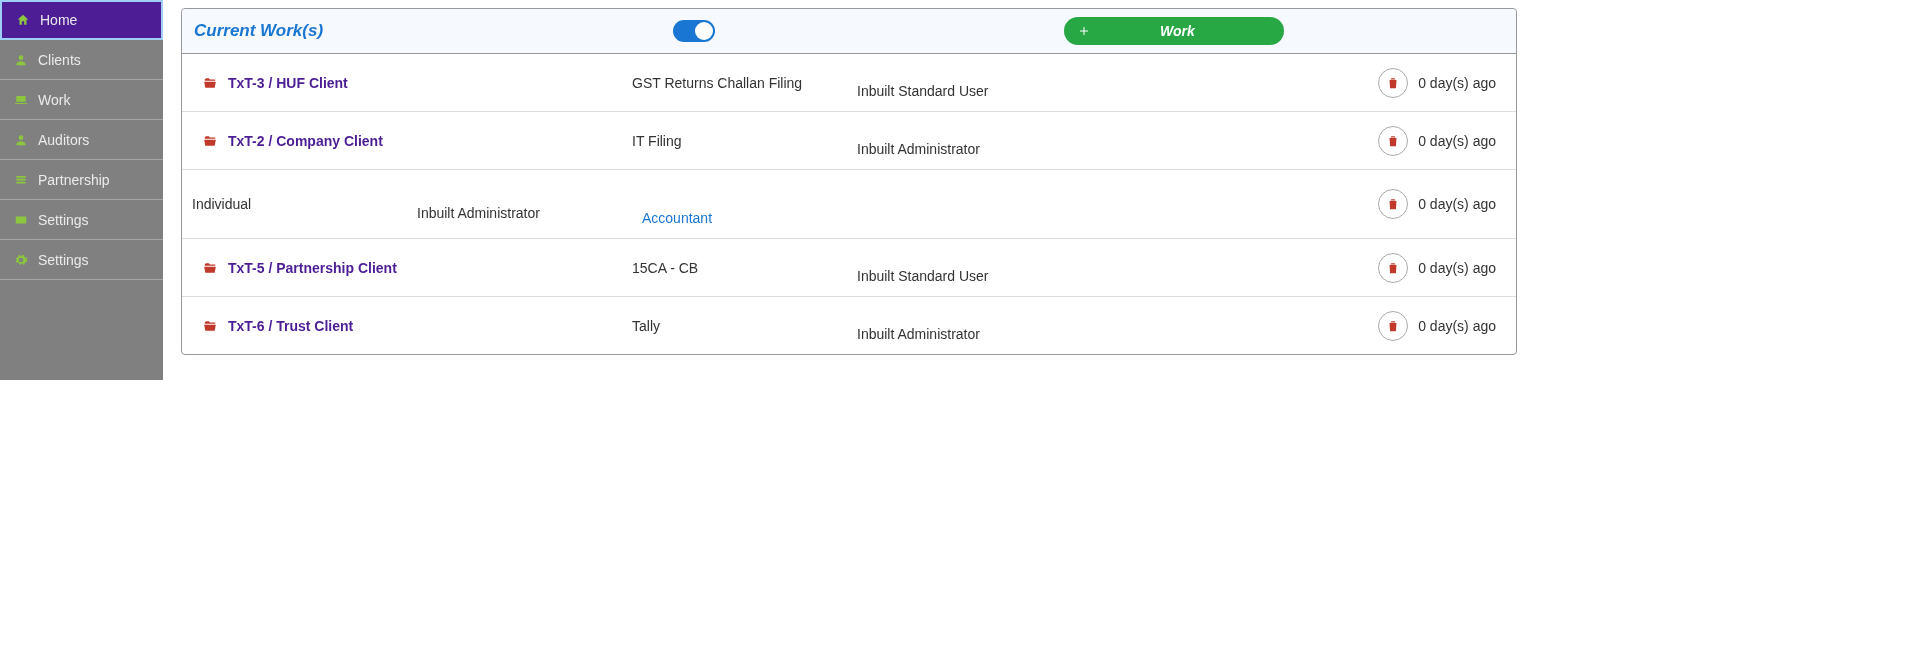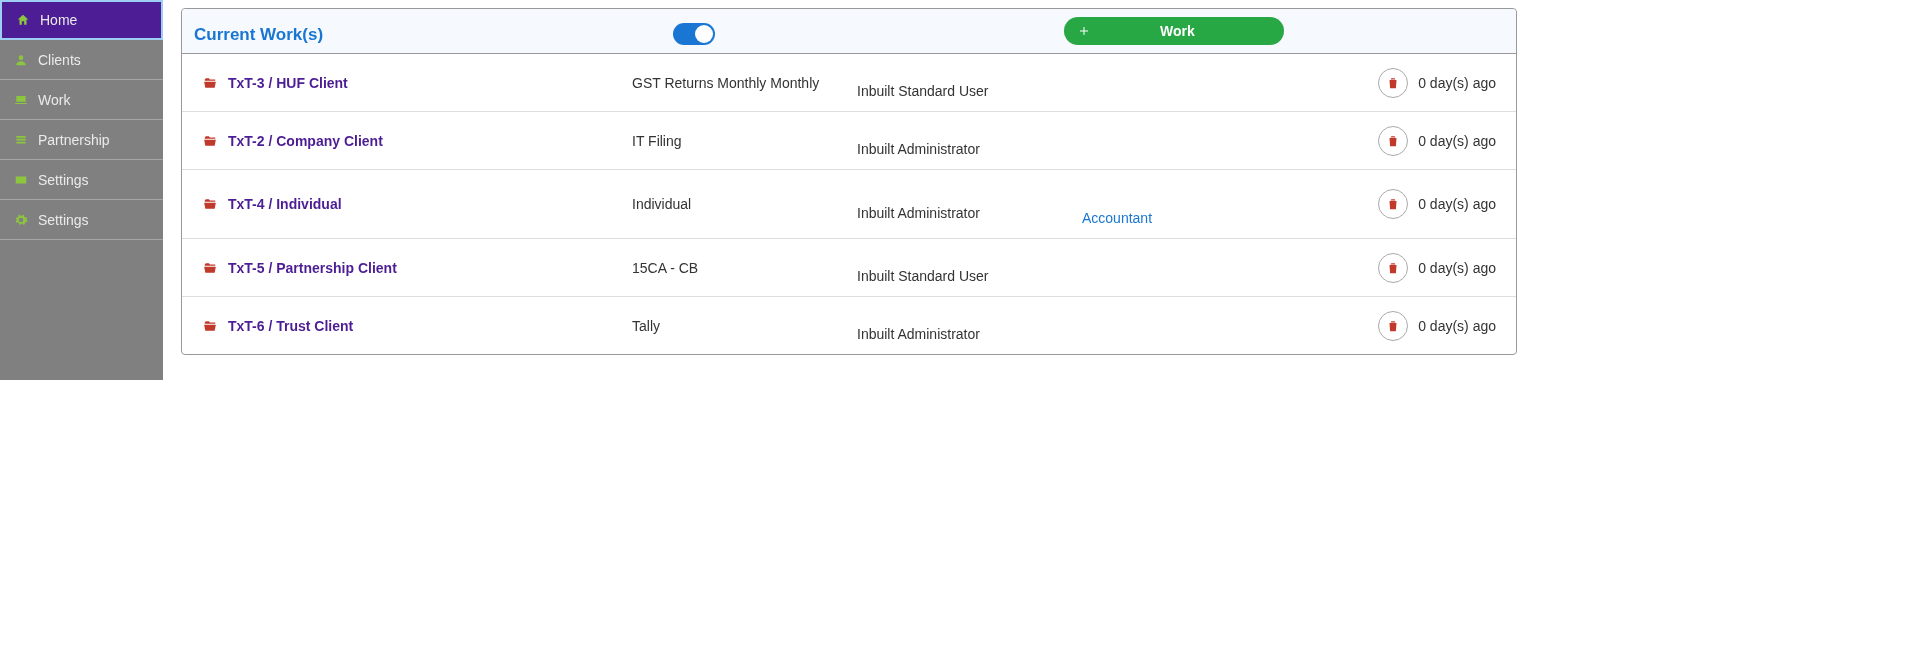--- a/index.html
+++ b/index.html
@@ -47,25 +47,26 @@
     flex: 1;
     padding: 8px 16px 8px 18px;
     max-width: 1370px;
   }
   .panel {
     border: 1px solid #999;
     border-radius: 4px;
   }
   .panel-header {
     display: flex;
-    align-items: flex-end;
+    align-items: center;
     padding: 8px 12px;
     background: #f6f9fd;
     border-bottom: 1px solid #999;
     border-radius: 4px 4px 0 0;
+    font-style: italic;
   }
   .panel-title {
     color: #1976d2;
     font-weight: 700;
     font-size: 17px;
     flex: 0 0 auto;
   }
   .header-middle {
     flex: 1;
     display: flex;
@@ -193,20 +194,28 @@
 
     <div class="sidebar-item">
       <span class="icon">
         <svg width="14" height="14" viewBox="0 0 24 24" fill="currentColor">
             <path d="M4 5h16v10H4zM2 17h20v2H2z"></path>
           </svg>
       </span>
       <span class="label">Work</span>
     </div>
 
+    <div class="sidebar-item">
+      <span class="icon">
+        <svg width="14" height="14" viewBox="0 0 24 24" fill="currentColor">
+            <path d="M12 12a4 4 0 100-8 4 4 0 000 8zm-8 8c0-4 4-6 8-6s8 2 8 6v1H4z"></path>
+          </svg>
+      </span>
+      <span class="label">Auditors</span>
+    </div>
 
     <div class="sidebar-item">
       <span class="icon">
         <svg width="14" height="14" viewBox="0 0 24 24" fill="currentColor">
             <path d="M4 5h16v3H4zm0 5h16v3H4zm0 5h16v3H4z"></path>
           </svg>
       </span>
       <span class="label">Partnership</span>
     </div>
 
@@ -254,21 +263,21 @@
 
         <div class="row">
           <div class="cell-client">
             <span class="folder">
               <svg width="16" height="14" viewBox="0 0 24 24" fill="currentColor">
                   <path d="M3 6l2-2h5l2 2h9v2H3zM2 10h20l-2 10H4z"></path>
                 </svg>
             </span>
             <span class="client-link">TxT-3 / HUF Client</span>
           </div>
-          <div class="cell-task">GST Returns Monthly Monthly</div>
+          <div class="cell-task">GST Returns Challan Filing</div>
           <div class="cell-user">Inbuilt Standard User</div>
           <div class="cell-role"></div>
           <div class="cell-actions">
             <span class="trash-btn">
               <svg width="14" height="14" viewBox="0 0 24 24" fill="currentColor">
                   <path d="M6 7h12l-1 14H7zM9 4h6l1 2H8z"></path>
                 </svg>
             </span>
             <span class="age">0 day(s) ago</span>
           </div>
@@ -290,70 +299,62 @@
             <span class="trash-btn">
               <svg width="14" height="14" viewBox="0 0 24 24" fill="currentColor">
                   <path d="M6 7h12l-1 14H7zM9 4h6l1 2H8z"></path>
                 </svg>
             </span>
             <span class="age">0 day(s) ago</span>
           </div>
         </div>
 
         <div class="row">
+          <div class="cell-task">Individual</div>
+          <div class="cell-user">Inbuilt Administrator</div>
+          <div class="cell-role">Accountant</div>
+          <div class="cell-actions">
+            <span class="trash-btn">
+              <svg width="14" height="14" viewBox="0 0 24 24" fill="currentColor">
+                  <path d="M6 7h12l-1 14H7zM9 4h6l1 2H8z"></path>
+                </svg>
+            </span>
+            <span class="age">0 day(s) ago</span>
+          </div>
+        </div>
+
+        <div class="row">
           <div class="cell-client">
             <span class="folder">
               <svg width="16" height="14" viewBox="0 0 24 24" fill="currentColor">
                   <path d="M3 6l2-2h5l2 2h9v2H3zM2 10h20l-2 10H4z"></path>
                 </svg>
             </span>
-            <span class="client-link">TxT-4 / Individual</span>
-          </div>
-          <div class="cell-task">Individual</div>
-          <div class="cell-user">Inbuilt Administrator</div>
-          <div class="cell-role">Accountant</div>
+            <span class="client-link">TxT-5 / Partnership Client</span>
+          </div>
+          <div class="cell-task">15CA - CB</div>
+          <div class="cell-user">Inbuilt Standard User</div>
+          <div class="cell-role"></div>
           <div class="cell-actions">
             <span class="trash-btn">
               <svg width="14" height="14" viewBox="0 0 24 24" fill="currentColor">
                   <path d="M6 7h12l-1 14H7zM9 4h6l1 2H8z"></path>
                 </svg>
             </span>
             <span class="age">0 day(s) ago</span>
           </div>
         </div>
 
         <div class="row">
           <div class="cell-client">
             <span class="folder">
               <svg width="16" height="14" viewBox="0 0 24 24" fill="currentColor">
                   <path d="M3 6l2-2h5l2 2h9v2H3zM2 10h20l-2 10H4z"></path>
                 </svg>
             </span>
-            <span class="client-link">TxT-5 / Partnership Client</span>
-          </div>
-          <div class="cell-task">15CA - CB</div>
-          <div class="cell-user">Inbuilt Standard User</div>
-          <div class="cell-role"></div>
-          <div class="cell-actions">
-            <span class="trash-btn">
-              <svg width="14" height="14" viewBox="0 0 24 24" fill="currentColor">
-                  <path d="M6 7h12l-1 14H7zM9 4h6l1 2H8z"></path>
-                </svg>
-            </span>
-            <span class="age">0 day(s) ago</span>
-          </div>
-        </div>
-
-        <div class="row">
-          <div class="cell-client">
-            <span class="folder">
-              <svg width="16" height="14" viewBox="0 0 24 24" fill="currentColor">
-                  <path d="M3 6l2-2h5l2 2h9v2H3zM2 10h20l-2 10H4z"></path>
-                </svg>
-            </span>
             <span class="client-link">TxT-6 / Trust Client</span>
           </div>
           <div class="cell-task">Tally</div>
           <div class="cell-user">Inbuilt Administrator</div>
           <div class="cell-role"></div>
           <div class="cell-actions">
             <span class="trash-btn">
               <svg width="14" height="14" viewBox="0 0 24 24" fill="currentColor">
                   <path d="M6 7h12l-1 14H7zM9 4h6l1 2H8z"></path>
                 </svg>

